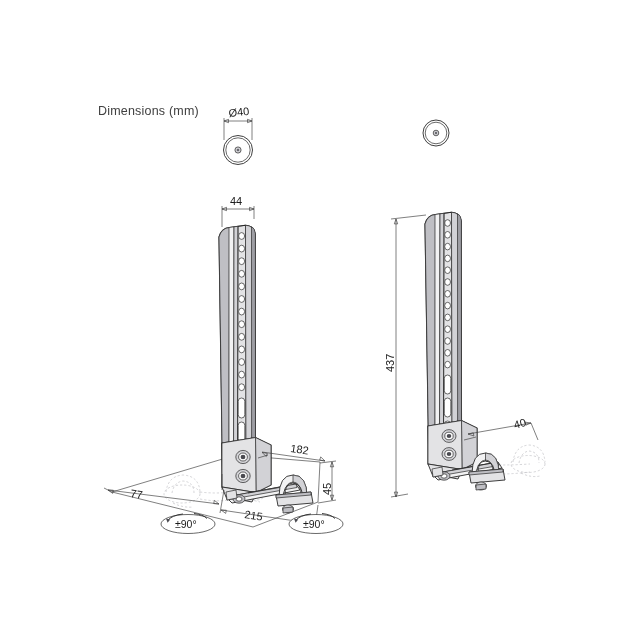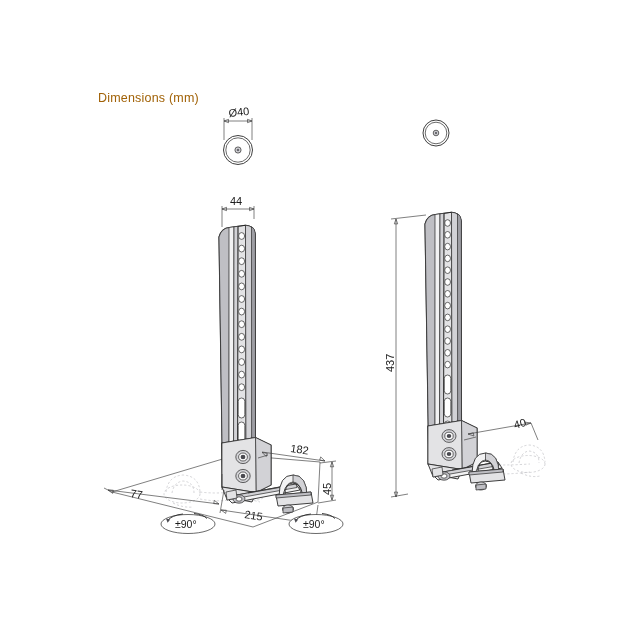--- a/index.html
+++ b/index.html
@@ -24,23 +24,23 @@
     position: absolute;
     left: 0;
     top: 0;
     width: 637px;
     height: 637px;
     display: block;
   }
   .ttl {
     position: absolute;
     left: 98px;
-    top: 91px;
+    top: 104px;
     font-size: 12.5px;
-    color: #a16207;
+    color: #404040;
     letter-spacing: 0.2px;
     white-space: nowrap;
   }
   text {
     font-family: "Liberation Sans", sans-serif;
     fill: #1b1b1b;
   }
   .dimtxt { font-size: 11px; }
   .angtxt { font-size: 10.5px; }
   .ln { stroke: #2a2a2a; fill: none; }

